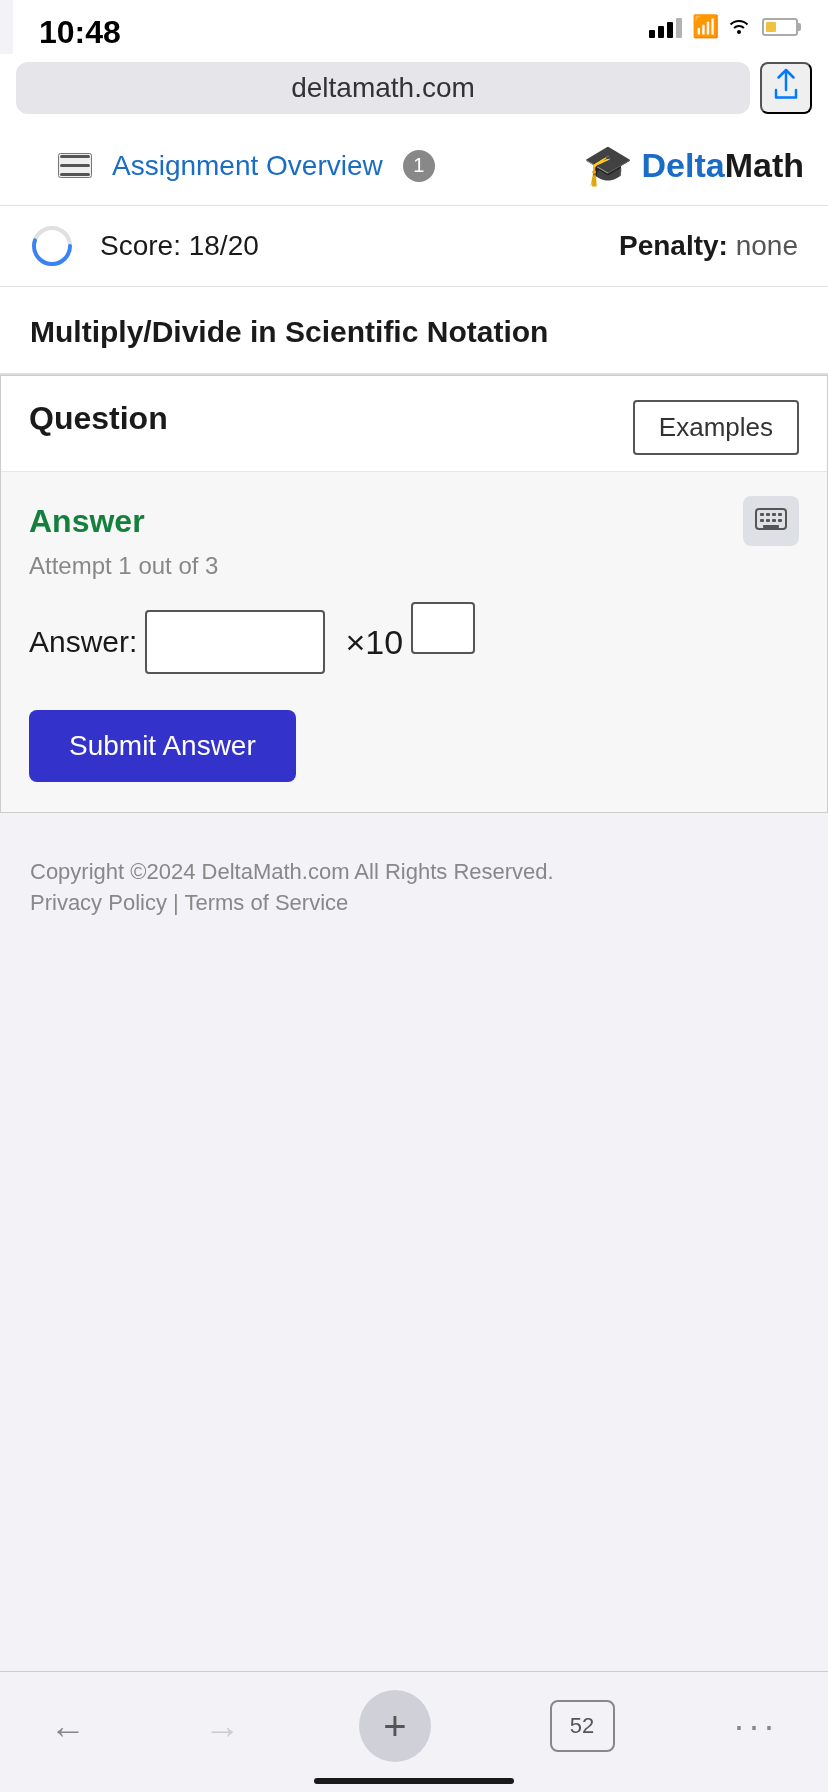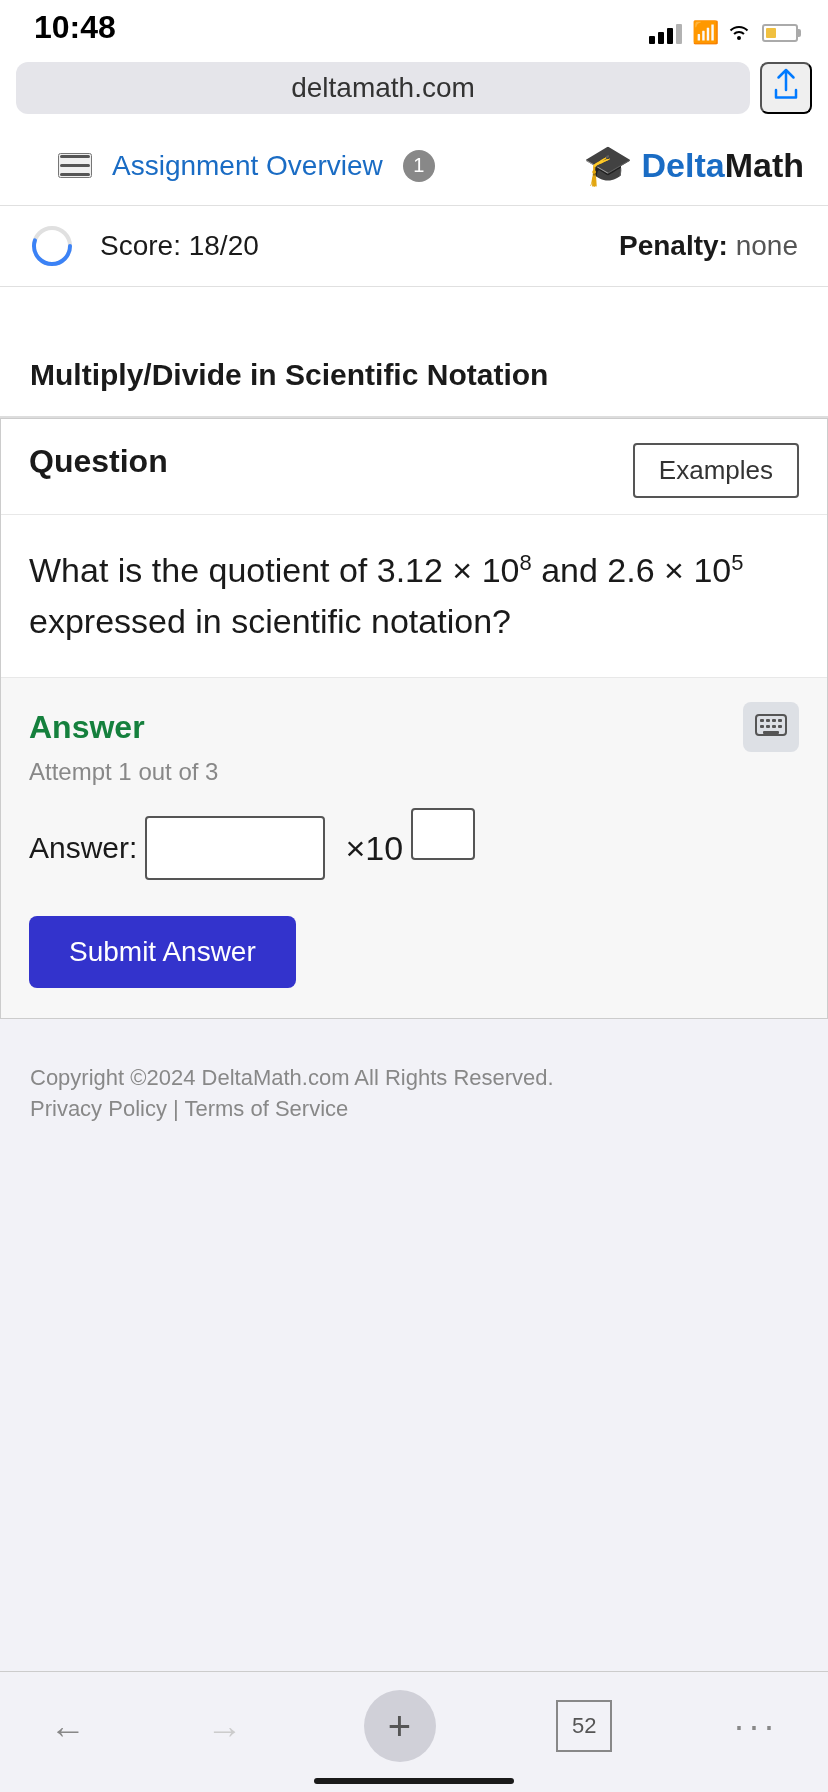--- a/index.html
+++ b/index.html
@@ -10,23 +10,24 @@
       width: 828px;
       min-height: 1792px;
       overflow-x: hidden;
     }
 
     
     .status-bar {
       background: #fff;
       display: flex;
       justify-content: space-between;
-      align-items: flex-end;
-      padding: 14px 30px 8px 34px;
+      align-items: flex-start;
+      padding: 14px 30px 8px 26px;
       height: 54px;
+      margin-left: 13px;
     }
     .status-time {
       font-size: 32px;
       font-weight: 600;
       color: #000;
     }
     .status-icons {
       display: flex;
       align-items: center;
       gap: 10px;
@@ -207,21 +208,20 @@
     
     .section-title-bar {
       background: #fff;
       padding: 28px 30px 24px 30px;
       border-bottom: 2px solid #ddd;
     }
     .section-title {
       font-size: 30px;
       font-weight: 700;
       color: #1a1a1a;
-      margin-top: 43px;
     }
 
     
     .question-card {
       background: #fff;
       margin: 0;
       border: 1px solid #ccc;
     }
     .question-header {
       padding: 24px 28px 16px 28px;
@@ -385,22 +385,22 @@
       display: flex;
       align-items: center;
       justify-content: center;
       font-size: 40px;
       color: #555;
       border: none;
       cursor: pointer;
     }
     .tabs-btn {
       border: 2px solid #888;
-      border-radius: 0;
-      width: 56px;
+      border-radius: 8px;
+      width: 65px;
       height: 52px;
       display: flex;
       align-items: center;
       justify-content: center;
       font-size: 22px;
       color: #555;
       background: none;
       cursor: pointer;
     }
     .more-btn {
@@ -499,25 +499,20 @@
     <h2 class="section-title">Multiply/Divide in Scientific Notation</h2>
   </div>
 
   <div class="question-card">
 
     <div class="question-header">
       <span class="question-label">Question</span>
       <button class="examples-btn">Examples</button>
     </div>
 
-    <div class="question-body">
-      <span class="math-text">
-        <span>What is the quotient of 3.12 × 10</span><sup>8</sup><span> and 2.6 × 10</span><sup>5</sup><span> expressed in scientific notation?</span>
-      </span>
-    </div>
 
     <div class="answer-section">
       <div class="answer-header">
         <span class="answer-label">Answer</span>
         <button class="keyboard-btn">
           <span>
             <svg width="32" height="22" viewBox="0 0 32 22" fill="none">
               <rect x="1" y="1" width="30" height="20" rx="3" stroke="#555" stroke-width="2"></rect>
               <rect x="5" y="5" width="4" height="3" rx="1" fill="#555"></rect>
               <rect x="11" y="5" width="4" height="3" rx="1" fill="#555"></rect>

